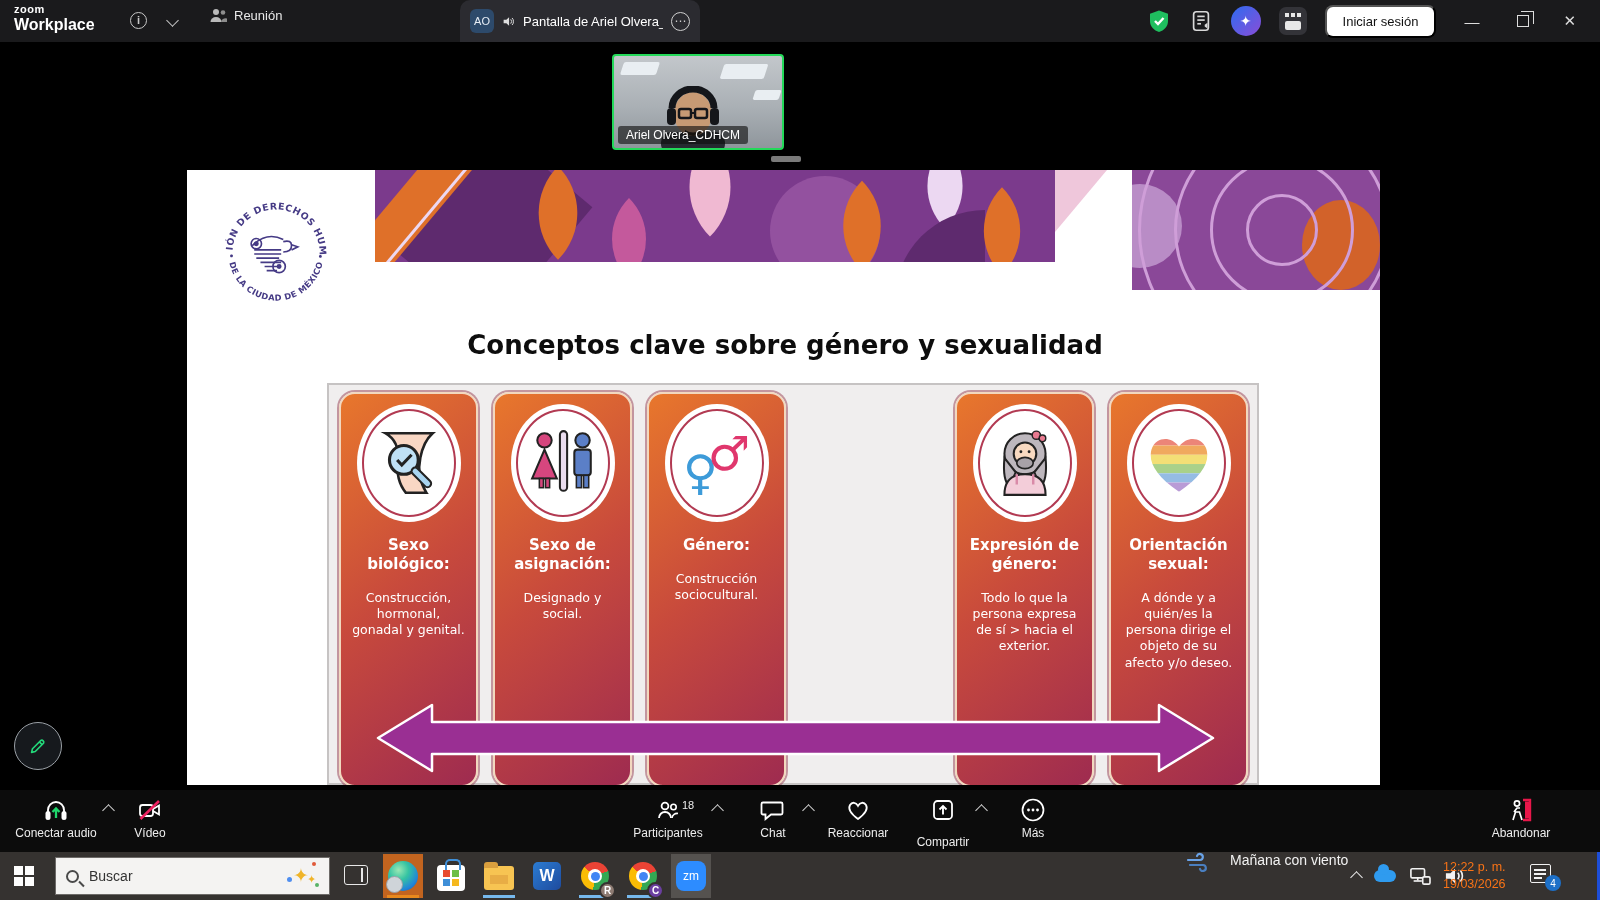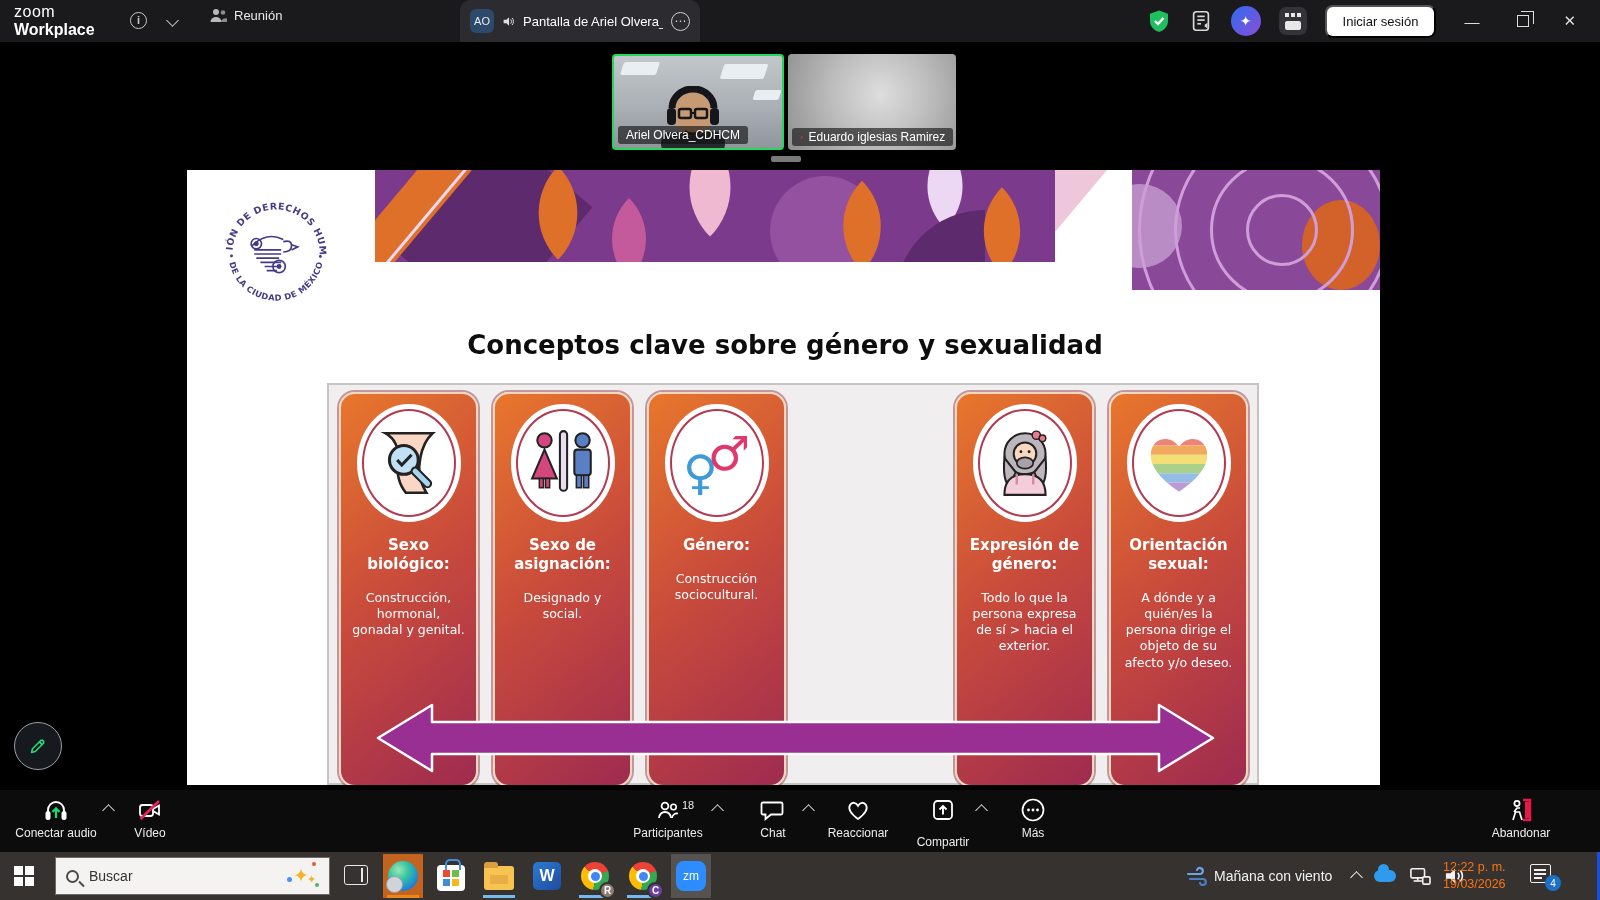--- a/index.html
+++ b/index.html
@@ -3,21 +3,21 @@
 <meta charset="utf-8">
 <style>
   * { margin:0; padding:0; box-sizing:border-box; }
   html,body { width:1600px; height:900px; background:#000; overflow:hidden;
               font-family:"Liberation Sans", sans-serif; }
   .screen { position:relative; width:1600px; height:900px; }
 
   
   .titlebar { position:absolute; top:0; left:0; width:1600px; height:42px; background:#1a1a1c; z-index:30; }
   .zlogo { position:absolute; left:14px; top:4px; color:#fff; line-height:1; }
-  .zlogo .l1 { font-size:16px; font-weight:normal; letter-spacing:.5px; }
+  .zlogo .l1 { font-size:11px; font-weight:bold; letter-spacing:.5px; }
   .zlogo .l2 { font-size:16px; font-weight:bold; margin-top:2px; }
   .info-ic { position:absolute; left:130px; top:12px; width:17px; height:17px; border:1.5px solid #c9c9c9;
              border-radius:50%; color:#c9c9c9; font-size:11px; text-align:center; line-height:15px; font-weight:bold; }
   .chev-dn { position:absolute; left:168px; top:16px; width:9px; height:9px; border-right:1.7px solid #c9c9c9;
              border-bottom:1.7px solid #c9c9c9; transform:rotate(45deg); }
   .tab-reunion { position:absolute; left:210px; top:8px; display:flex; align-items:center; gap:7px;
                  color:#e8e8e8; font-size:13px; }
   .tab-active { position:absolute; left:460px; top:0; height:42px; width:240px; background:#2b2b30;
                 border-radius:10px 10px 0 0; display:flex; align-items:center; gap:8px; padding:0 10px;
                 color:#fff; font-size:13px; }
@@ -160,21 +160,21 @@
                background:conic-gradient(from -50deg, #ea4335 0 33%, #34a853 0 66%, #fbbc05 0 100%); }
   .chrome-ic::before { content:""; position:absolute; inset:7px; background:#fff; border-radius:50%; }
   .chrome-ic::after { content:""; position:absolute; inset:9.5px; background:#4285f4; border-radius:50%; }
   .badge { position:absolute; right:-1px; bottom:-1px; width:17px; height:17px; border-radius:50%;
            color:#fff; font-size:10px; font-weight:bold; display:flex; align-items:center; justify-content:center;
            border:2px solid #353230; z-index:2; }
   .badge-r { background:#8d7b72; }
   .badge-c { background:#6b3fa0; }
   .zm-ic { width:30px; height:30px; border-radius:8px; background:#2d8cff; color:#fff; font-size:12px;
            font-weight:normal; display:flex; align-items:center; justify-content:center; }
-  .weather { position:absolute; left:1186px; top:0; height:48px; display:flex; align-items:center; gap:4px;
+  .weather { position:absolute; left:1186px; top:0; height:48px; display:flex; gap:20px;
              color:#f2f2f2; font-size:14px; }
   .tray-ics { position:absolute; left:1352px; top:0; height:48px; display:flex; align-items:center; gap:13px; }
   .tray-chev { width:9px; height:9px; border-left:1.7px solid #eee; border-top:1.7px solid #eee; transform:rotate(45deg); margin-top:3px; }
   .cloud { width:22px; height:12px; background:#2f9bef; border-radius:8px; position:relative; }
   .cloud::before { content:""; position:absolute; left:4px; top:-6px; width:11px; height:11px; border-radius:50%; background:#2f9bef; }
   .clock { position:absolute; left:1443px; top:7px; width:76px; color:#f97316; font-size:12.5px; line-height:1.35; }
   .notif { position:absolute; left:1530px; top:12px; width:24px; height:21px; }
   .notif .sq { width:21px; height:19px; border:1.8px solid #f2f2f2; border-radius:2px; position:relative; }
   .notif .sq i { position:absolute; left:3px; height:1.8px; background:#f2f2f2; width:12px; }
   .notif .b4 { position:absolute; right:-7px; bottom:-6px; width:16px; height:16px; border-radius:50%;
@@ -250,31 +250,20 @@
         <path d="M24 22 a21 19 0 0 1 42 0" fill="none" stroke="#14161a" stroke-width="7"></path>
         <rect x="19" y="22" width="9" height="17" rx="4" fill="#14161a"></rect>
         <rect x="62" y="22" width="9" height="17" rx="4" fill="#14161a"></rect>
         <rect x="31" y="23" width="12" height="9" rx="2" fill="none" stroke="#15161a" stroke-width="2.5"></rect>
         <rect x="47" y="23" width="12" height="9" rx="2" fill="none" stroke="#15161a" stroke-width="2.5"></rect>
         <line x1="43" y1="27" x2="47" y2="27" stroke="#15161a" stroke-width="2"></line>
         <path d="M37 44 Q45 49 53 44 L53 47 Q45 53 37 47 Z" fill="#23180f"></path>
       </svg>
       <div class="nametag">
         <span>Ariel Olvera_CDHCM</span>
-      </div>
-    </div>
-    <div class="thumb thumb2">
-      <div class="nametag">
-        <svg width="13" height="13" viewBox="0 0 24 24">
-          <rect x="9" y="2" width="6" height="11" rx="3" fill="#e03a3a"></rect>
-          <path d="M5 11 a7 7 0 0 0 14 0" fill="none" stroke="#e03a3a" stroke-width="2"></path>
-          <line x1="12" y1="18" x2="12" y2="22" stroke="#e03a3a" stroke-width="2"></line>
-          <line x1="3" y1="22" x2="21" y2="2" stroke="#e03a3a" stroke-width="2.6"></line>
-        </svg>
-        <span>Eduardo iglesias Ramirez</span>
       </div>
     </div>
     <div class="handle"></div>
 
     <div class="slide">
 
       <div class="banner">
         <div class="bn-dark"></div>
           <div class="bn-stripe2"></div>
           <div class="bn-stripe1"></div>

